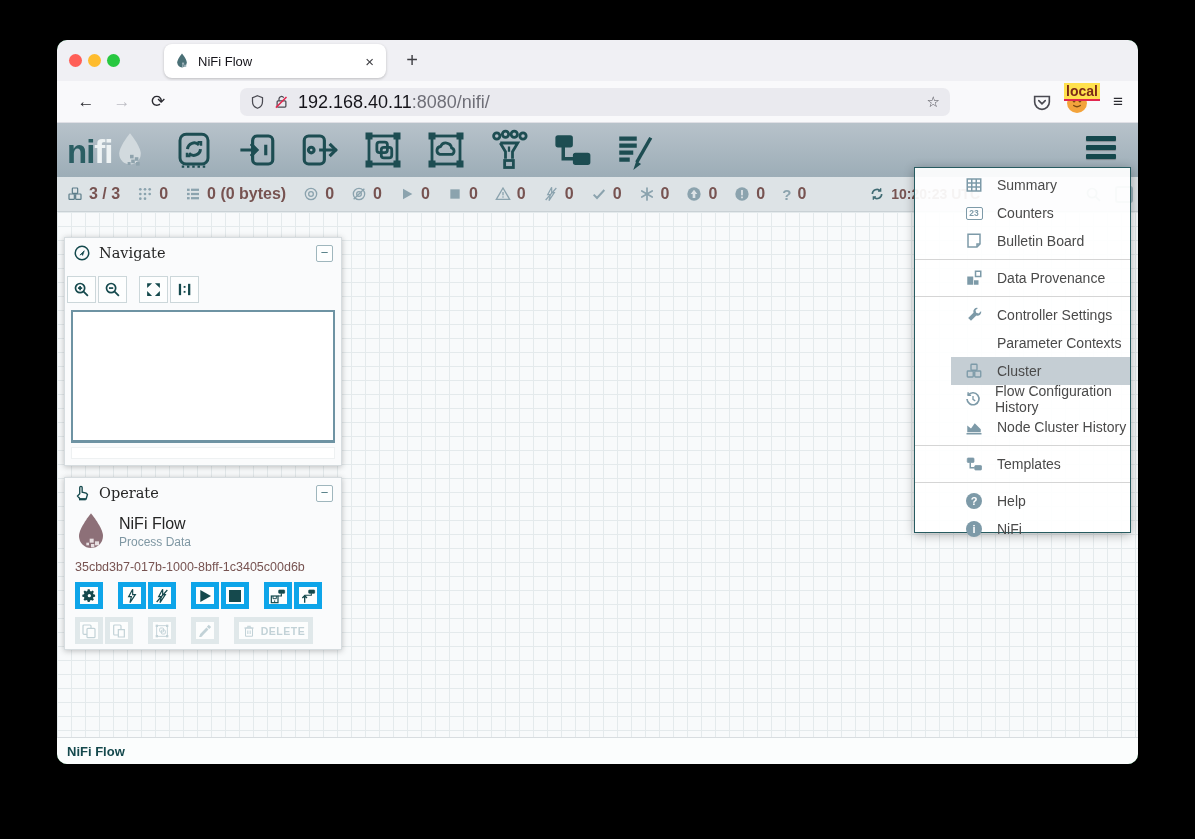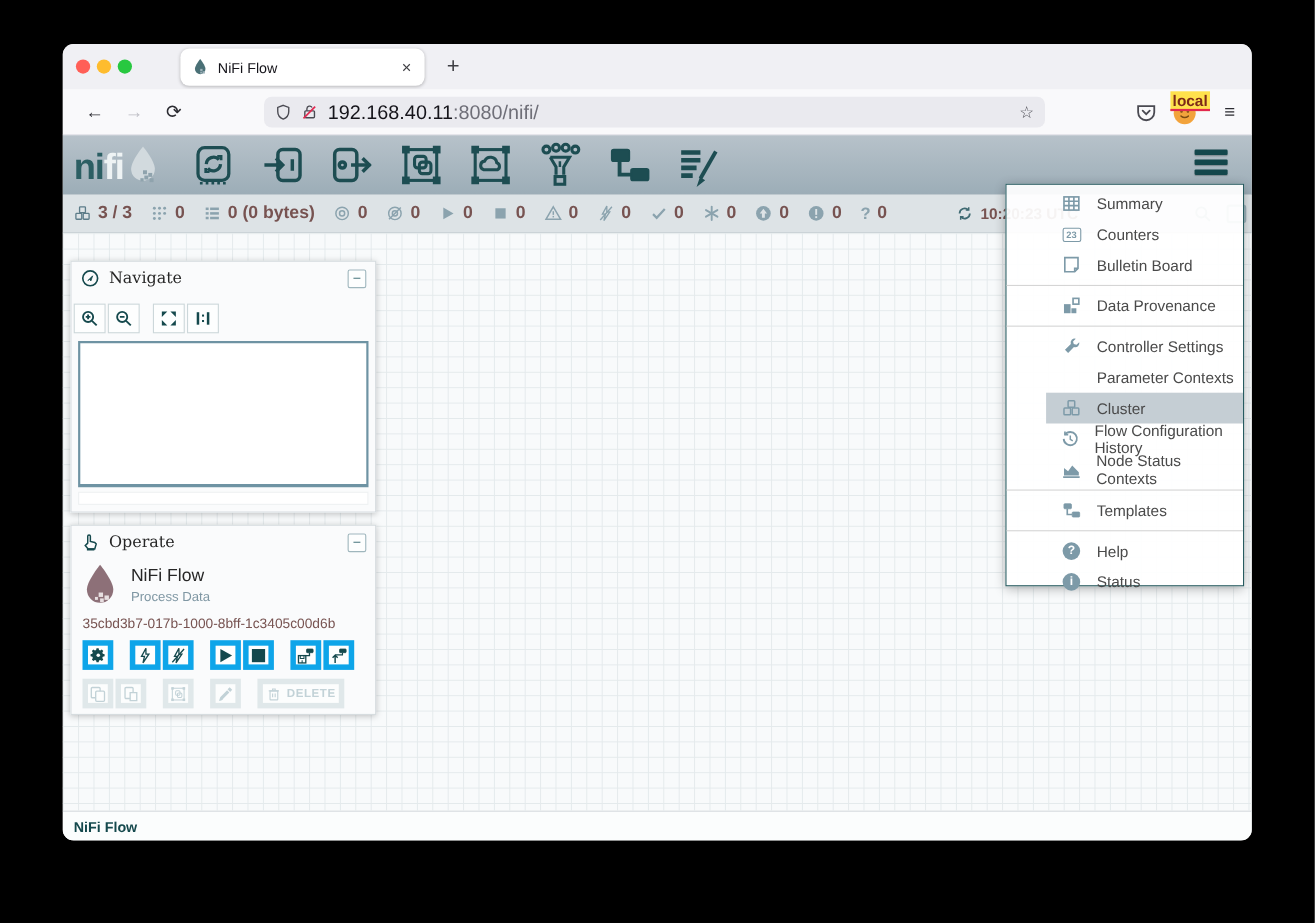--- a/index.html
+++ b/index.html
@@ -1,17 +1,17 @@
 <!DOCTYPE html>
 <html><head>
 <meta charset="utf-8">
 <style>
   * { margin:0; padding:0; box-sizing:border-box; }
   html,body { width:1195px; height:839px; background:#000; font-family:"Liberation Sans", sans-serif; overflow:hidden; }
-  #window { position:absolute; left:57px; top:40px; width:1081px; height:724px; border-radius:10px; overflow:hidden; background:#e5e5e5; box-shadow:0 10px 40px rgba(0,0,0,.6); }
+  #window { position:absolute; left:57px; top:40px; width:1081px; height:724px; border-radius:10px; overflow:hidden; background:#15803d; box-shadow:0 10px 40px rgba(0,0,0,.6); }
 
   
   .tabbar { position:absolute; left:0; top:0; width:100%; height:41px; background:#f0f0f4; }
   .traffic { position:absolute; top:13.5px; width:13px; height:13px; border-radius:50%; }
   .t-red{ left:12px; background:#ff5f57;} .t-yellow{ left:31px; background:#febc2e;} .t-green{ left:50px; background:#28c840;}
   .tab { position:absolute; left:107px; top:4px; width:222px; height:34px; background:#fff; border-radius:8px; box-shadow:0 1px 3px rgba(0,0,0,.22); display:flex; align-items:center; padding:0 10px; gap:8px; }
   .tab-title { font-size:13px; color:#15141a; flex:1; white-space:nowrap; overflow:hidden; }
   .tab-close { font-size:15px; color:#3e3e43; cursor:default; padding:0 2px; }
   .newtab { position:absolute; left:342px; top:8px; font-size:20px; color:#3e3e43; width:26px; height:26px; text-align:center; line-height:25px; border-radius:5px; }
   .favicon { width:16px; height:16px; flex:0 0 16px; }
@@ -625,21 +625,21 @@
       </span>
       <span>Flow Configuration History</span>
     </div>
     <div class="menu-item">
       <span class="mi">
         <svg viewBox="0 0 24 24" fill="currentColor">
             <path d="M3 19V10l5 4 5-7 8 8v4z"></path>
             <path d="M2 21h20" stroke="currentColor" stroke-width="2"></path>
           </svg>
       </span>
-      <span>Node Status Contexts</span>
+      <span>Node Cluster History</span>
     </div>
     <div class="menu-sep"></div>
     <div class="menu-item">
       <span class="mi">
         <svg viewBox="0 0 24 24" fill="currentColor" stroke="currentColor">
             <rect x="3" y="4" width="9" height="6" rx="1"></rect>
             <rect x="13" y="14" width="9" height="6" rx="1"></rect>
             <path d="M7 10v7h6" fill="none" stroke-width="2"></path>
           </svg>
       </span>
@@ -649,17 +649,17 @@
     <div class="menu-item">
       <span class="mi">
           <span class="circle-glyph">?</span>
         </span>
       <span>Help</span>
     </div>
     <div class="menu-item">
       <span class="mi">
           <span class="circle-glyph">i</span>
         </span>
-      <span>Status</span>
+      <span>NiFi</span>
     </div>
   </div>
 
 </div>
 
 </body></html>

